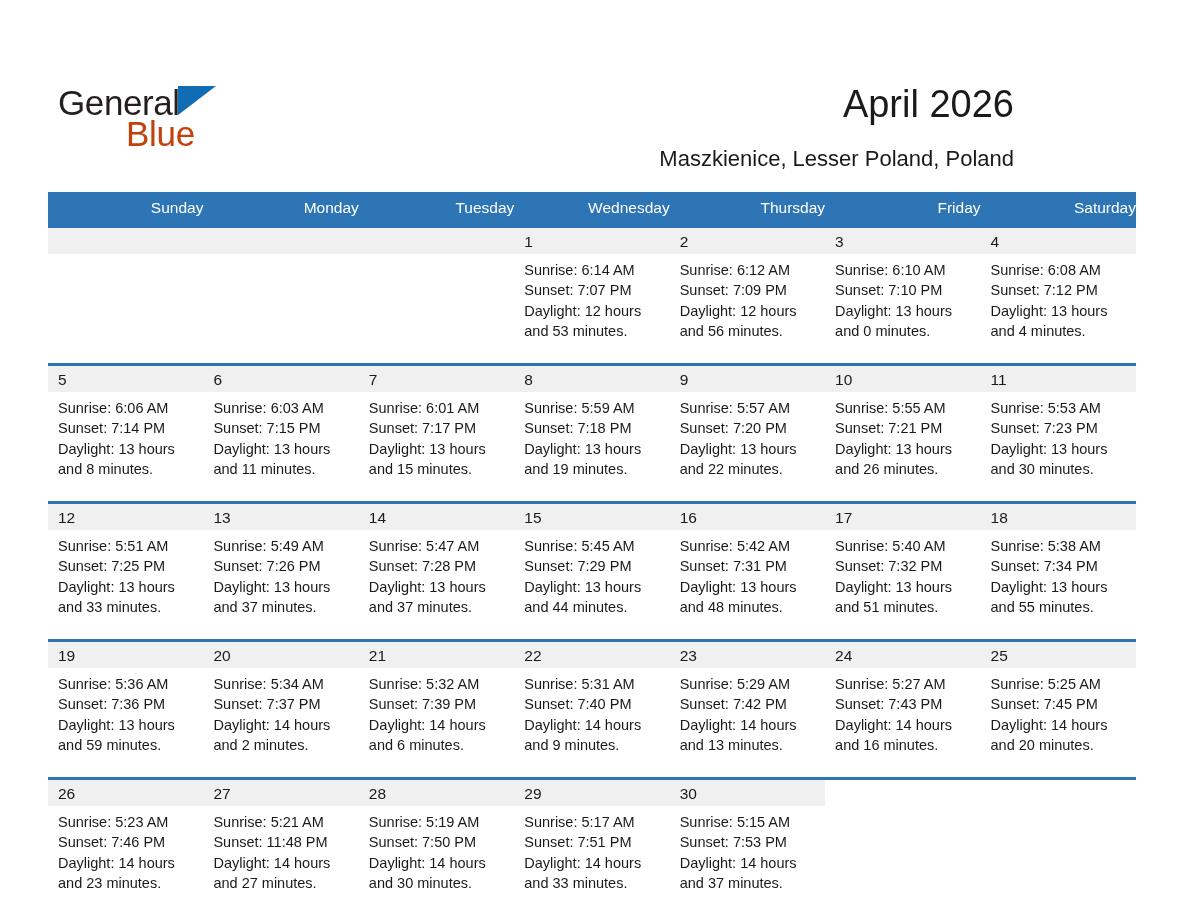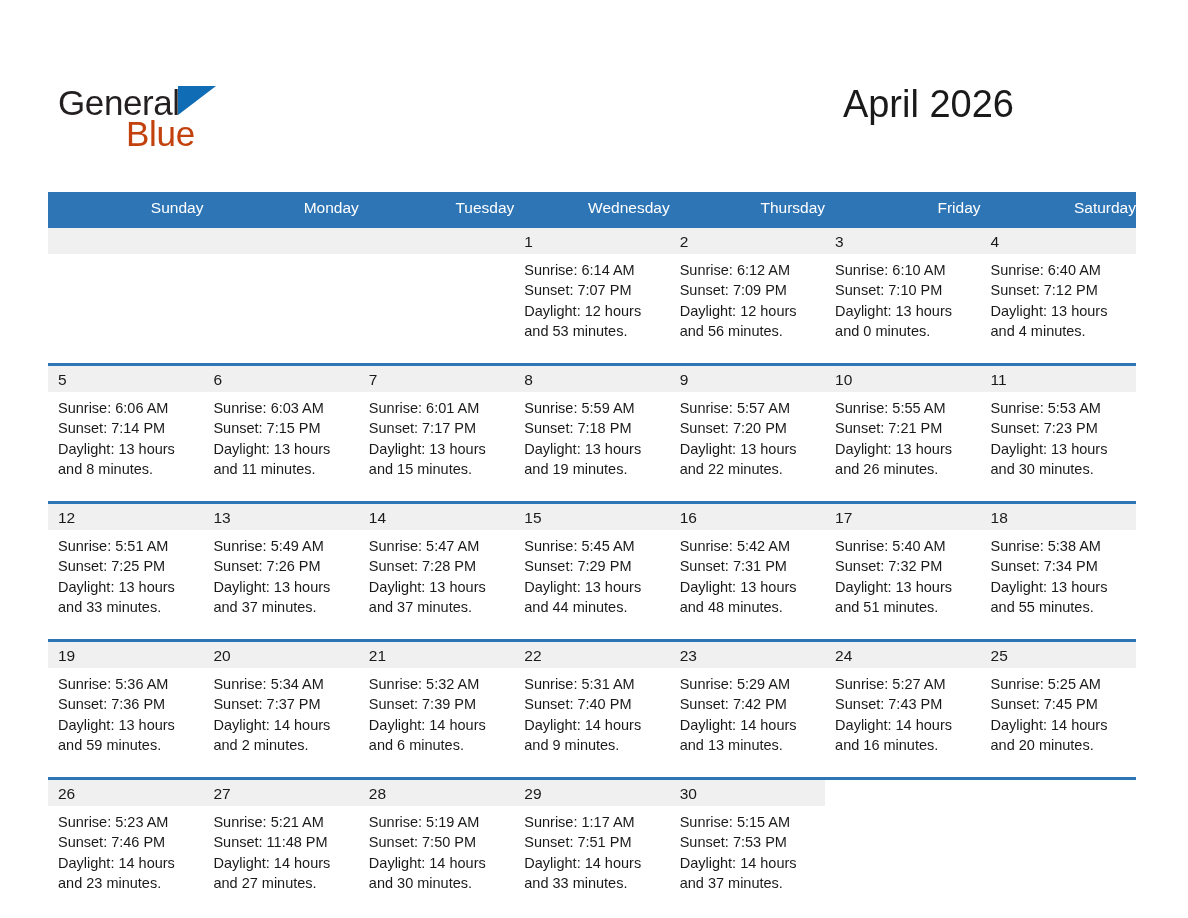--- a/index.html
+++ b/index.html
@@ -150,20 +150,21 @@
 <body>
 
 <div class="page">
 
   <div class="header">
     <div class="logo">
       <span class="logo-general">General</span><span class="logo-tri"></span>
       <span class="logo-blue">Blue</span>
     </div>
     <h1 class="title">April 2026</h1>
+    <h2 class="subtitle">Maszkienice, Lesser Poland, Poland</h2>
   </div>
 
   <table class="calendar">
     <thead>
       <tr>
         <th>Sunday</th>
         <th>Monday</th>
         <th>Tuesday</th>
         <th>Wednesday</th>
         <th>Thursday</th>
@@ -221,21 +222,21 @@
                 <div>Sunset: 7:10 PM</div>
                 <div>Daylight: 13 hours</div>
                 <div>and 0 minutes.</div>
               </div>
             </div>
           </td>
           <td>
             <div class="cell">
               <div class="daynum-band">4</div>
               <div class="cell-lines">
-                <div>Sunrise: 6:40 AM</div>
+                <div>Sunrise: 6:08 AM</div>
                 <div>Sunset: 7:12 PM</div>
                 <div>Daylight: 13 hours</div>
                 <div>and 4 minutes.</div>
               </div>
             </div>
           </td>
         </tr>
         <tr class="spacer">
           <td colspan="7"></td>
         </tr>
@@ -528,21 +529,21 @@
                 <div>Sunset: 7:50 PM</div>
                 <div>Daylight: 14 hours</div>
                 <div>and 30 minutes.</div>
               </div>
             </div>
           </td>
           <td>
             <div class="cell">
               <div class="daynum-band">29</div>
               <div class="cell-lines">
-                <div>Sunrise: 1:17 AM</div>
+                <div>Sunrise: 5:17 AM</div>
                 <div>Sunset: 7:51 PM</div>
                 <div>Daylight: 14 hours</div>
                 <div>and 33 minutes.</div>
               </div>
             </div>
           </td>
           <td>
             <div class="cell">
               <div class="daynum-band">30</div>
               <div class="cell-lines">

